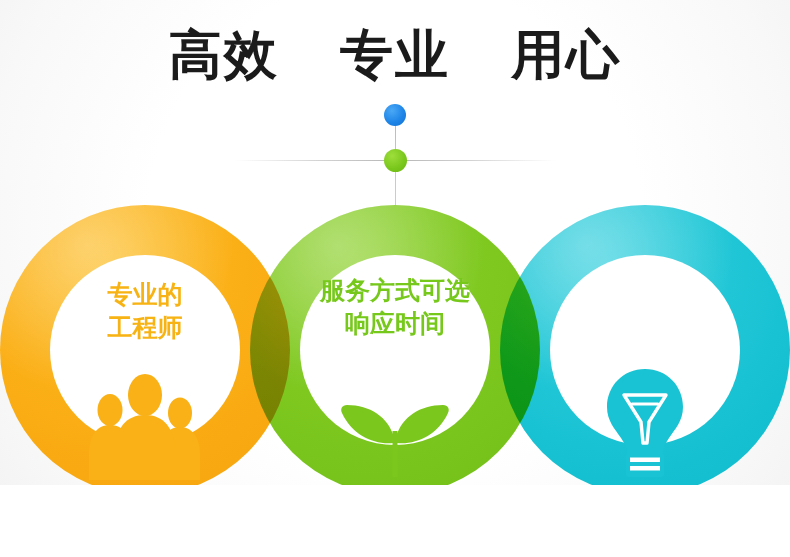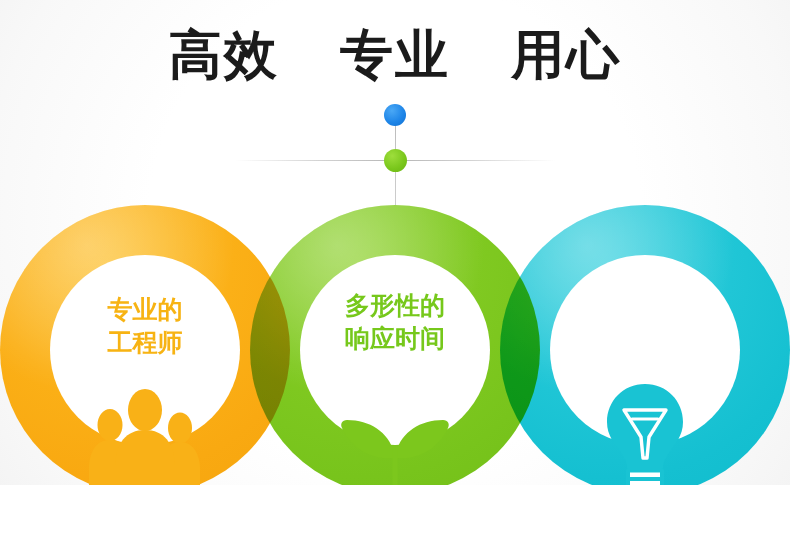--- a/index.html
+++ b/index.html
@@ -147,21 +147,21 @@
     left: 0;
     top: 0;
     width: 790px;
     height: 557px;
     pointer-events: none;
   }
   .card {
     position: absolute;
     width: 290px;
     height: 290px;
-    top: 205px;
+    top: 190px;
   }
   #card-orange { left: 0px; }
   #card-green  { left: 250px; }
   #card-cyan   { left: 500px; }
 
   .card-label {
     position: absolute;
     left: 0;
     top: 88px;
     width: 290px;
@@ -261,21 +261,21 @@
             <path d="M95 62 C83 62 76 72 75 87 L75 115 L115 115 L115 87 C114 72 107 62 95 62 Z"></path>
 
             <ellipse cx="60" cy="30" rx="17" ry="21"></ellipse>
             <path d="M60 50 C41 50 31 63 30 85 L30 115 L90 115 L90 85 C89 63 79 50 60 50 Z"></path>
           </g>
         </svg>
       </div>
     </div>
 
     <div class="card" id="card-green">
-      <div class="card-label"><span>多形性的</span>
+      <div class="card-label"><span>服务方式可选</span>
 <span>响应时间</span></div>
 
       <div class="card-icon">
         <svg width="130" height="112" viewBox="0 0 130 112" aria-hidden="true">
           <g fill="#7cc71d">
 
             <path d="M63 78 C44 80 22 70 12 48 C10 44 12 40 17 40 C40 40 58 52 64 72 Z"></path>
 
             <path d="M67 78 C86 80 108 70 118 48 C120 44 118 40 113 40 C90 40 72 52 66 72 Z"></path>
 

